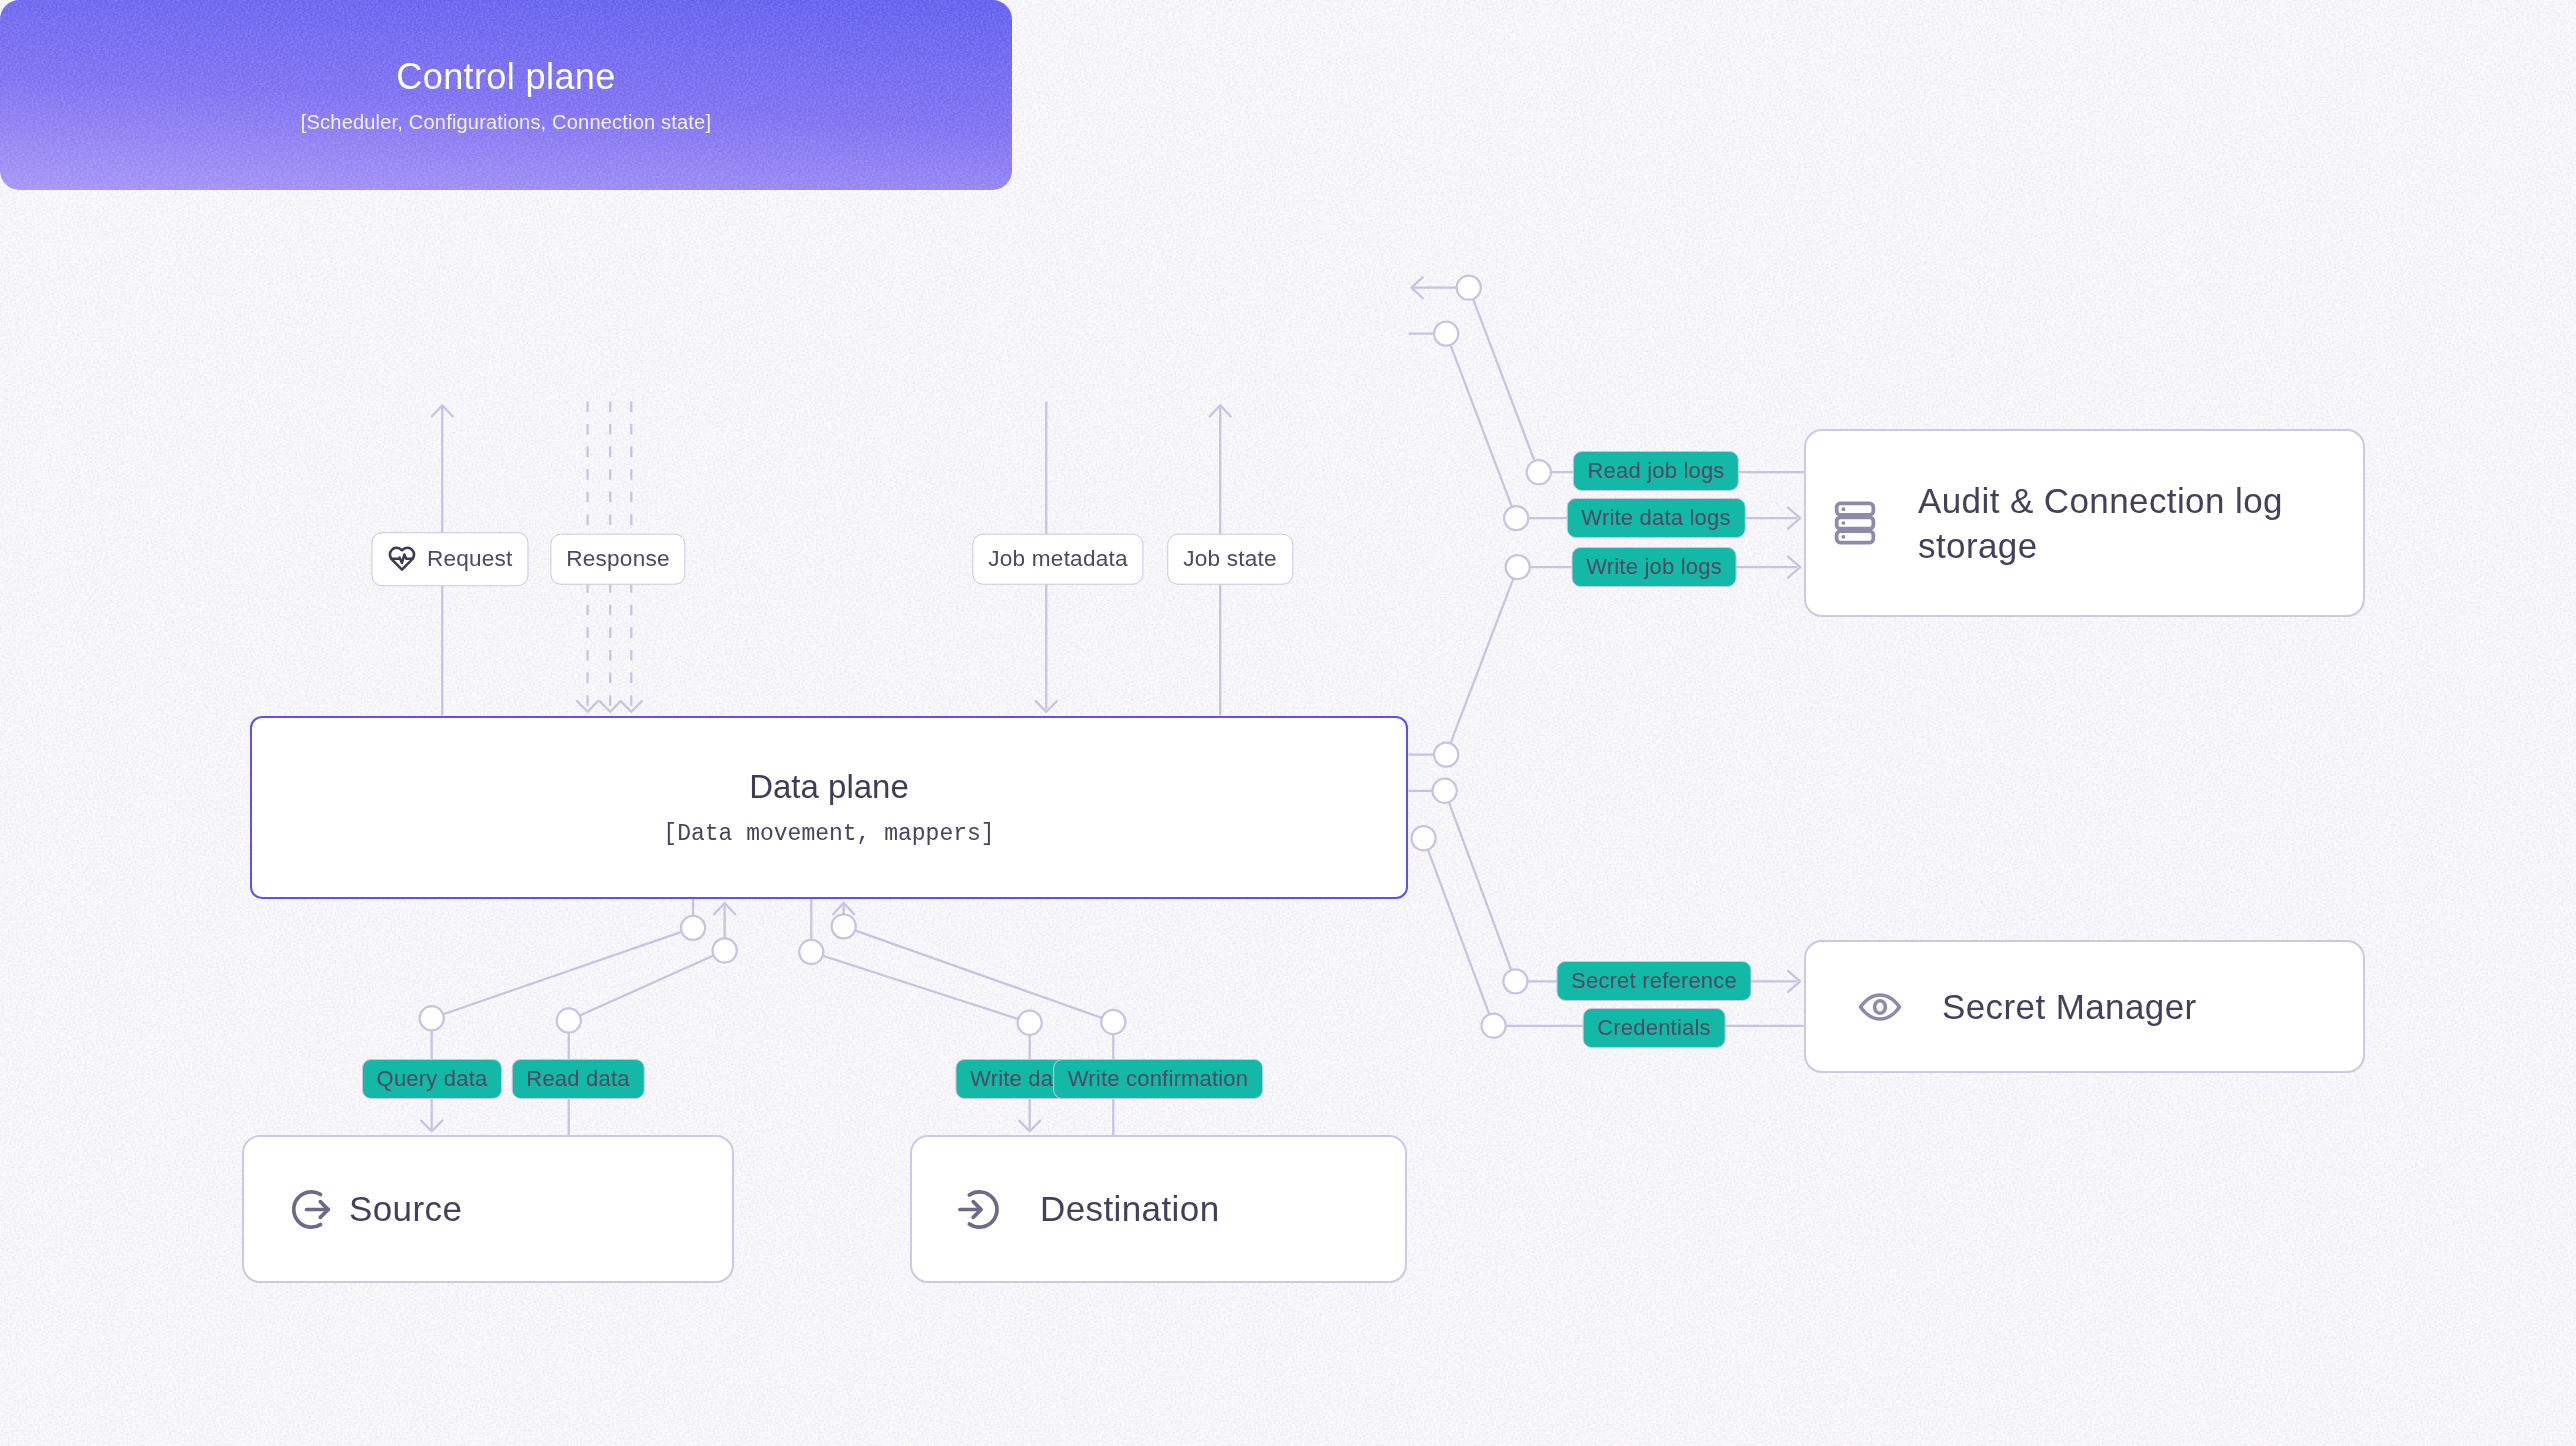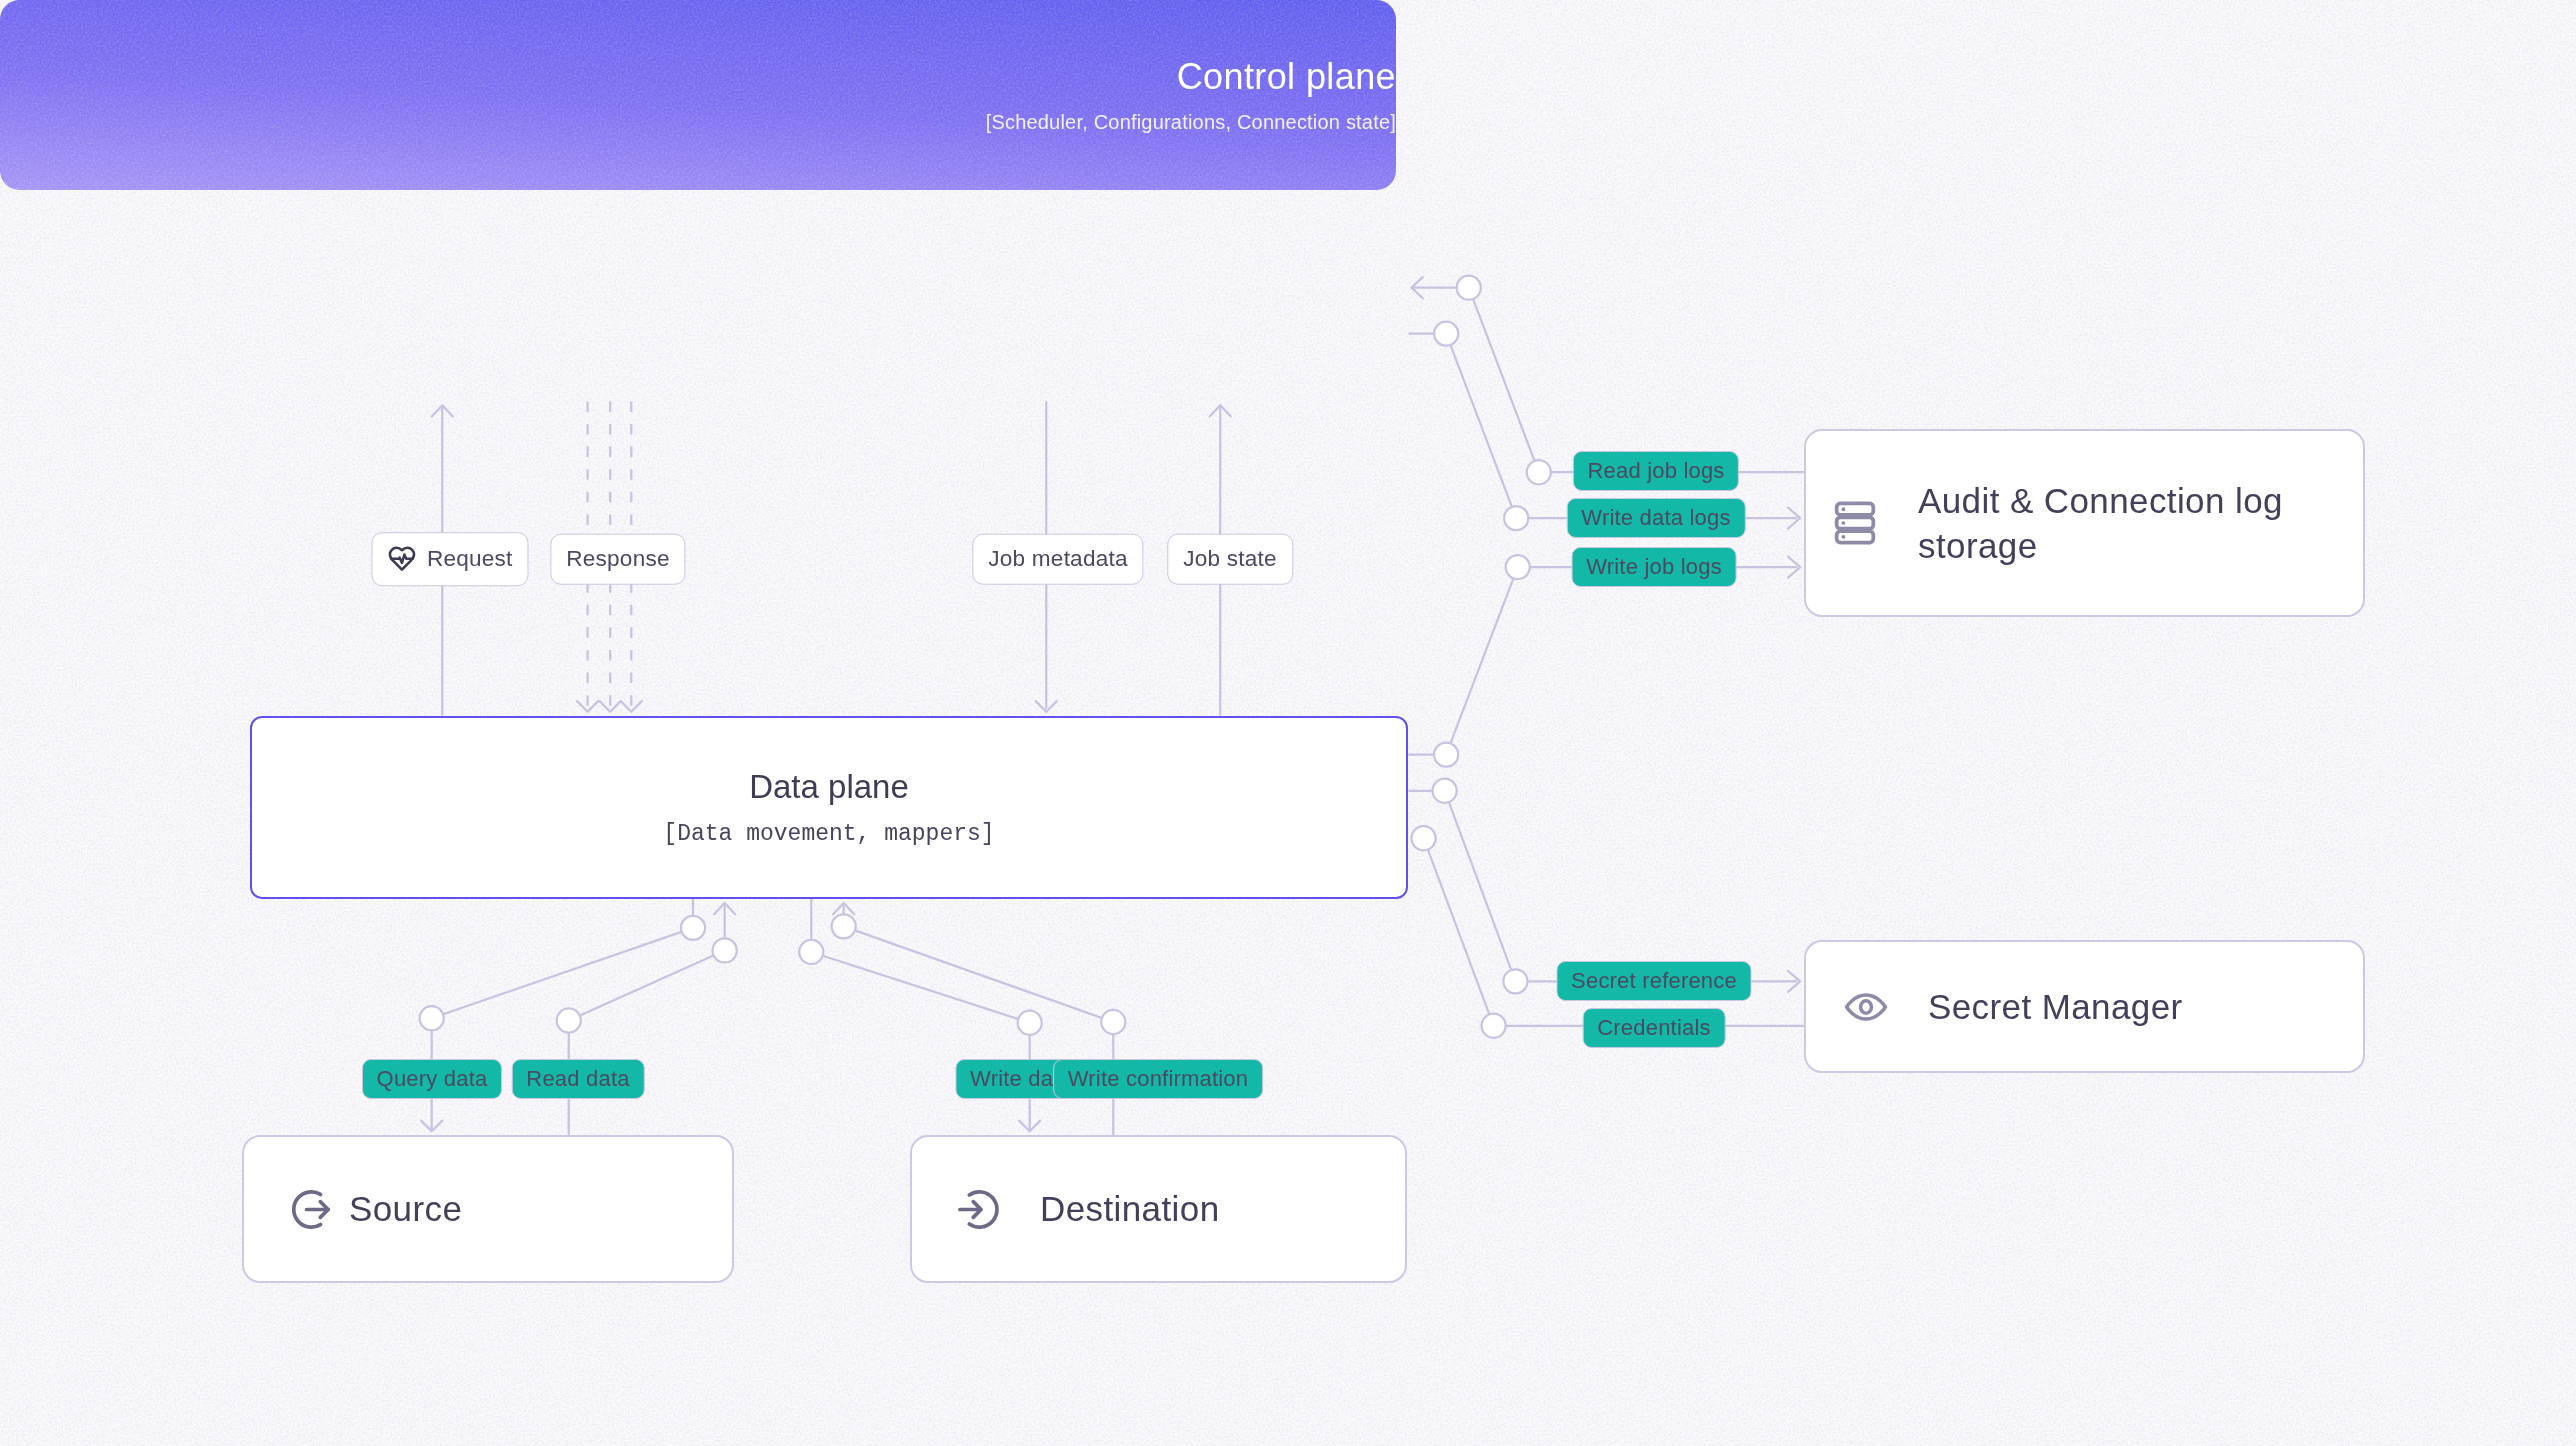--- a/index.html
+++ b/index.html
@@ -9,41 +9,41 @@
     font-family:"Liberation Sans","DejaVu Sans",sans-serif;
     color:#434159;
   }
   .connectors{position:absolute;left:0;top:0;z-index:1;}
   .node{position:absolute;z-index:2;box-sizing:border-box;background:#ffffff;
     border:2.3px solid #cbc9e4;border-radius:18px;display:flex;align-items:center;}
   .node-label{font-size:35px;letter-spacing:0.4px;color:#434159;}
   .node-icon{flex:0 0 auto;display:flex;align-items:center;justify-content:center;}
 
   .control-plane{
-    left:250px;top:213px;width:1396px;height:190px;border:none;border-radius:19.6px;
+    left:250px;top:213px;width:1012px;height:190px;border:none;border-radius:19.6px;
     background:linear-gradient(183deg,#5f5def 0%,#7e70f2 55%,#a696f6 100%);
-    display:flex;flex-direction:column;align-items:flex-end;justify-content:center;
+    display:flex;flex-direction:column;align-items:center;justify-content:center;
     z-index:2;overflow:hidden;
   }
   .grain{position:absolute;left:0;top:0;width:100%;height:100%;pointer-events:none;}
   .cp-title{position:relative;font-size:36px;color:#ffffff;letter-spacing:0.4px;}
   .cp-sub{position:relative;font-size:20px;color:#f3f1fd;margin-top:13.6px;letter-spacing:0.2px;}
 
   .data-plane{
     left:250px;top:716px;width:1158px;height:183px;border:2.3px solid #6050ef;border-radius:12px;
     flex-direction:column;justify-content:center;
   }
   .dp-title{font-size:33px;color:#3e3d55;}
   .dp-sub{font-size:23px;color:#46455d;margin-top:15px;font-family:Liberation Mono, monospace;}
 
   .source-box{left:242px;top:1135px;width:492px;height:148px;padding-left:44px;gap:14px;}
   .destination-box{left:910px;top:1135px;width:497px;height:148px;padding-left:44px;gap:37px;}
   .audit-box{left:1804px;top:429px;width:561px;height:188px;padding-left:24px;gap:38px;}
   .audit-box .node-label{line-height:1.3;width:422px;}
-  .secret-box{left:1804px;top:940px;width:561px;height:133px;padding-left:36px;gap:38px;}
+  .secret-box{left:1804px;top:940px;width:561px;height:133px;padding-left:50px;gap:38px;}
 
   .badge{
     position:absolute;z-index:3;transform:translate(-50%,-50%);
     display:inline-flex;align-items:center;gap:10.5px;white-space:nowrap;
     background:#ffffff;border:1.9px solid #c9c7e3;border-radius:10.5px;
     padding:11.3px 15px;font-size:22.6px;color:#4b4a62;letter-spacing:0.2px;
   }
   .badge.lav{background:#14b8a6;border-radius:9px;padding:6px 13.6px;font-size:22px;}
 </style>
 </head>

